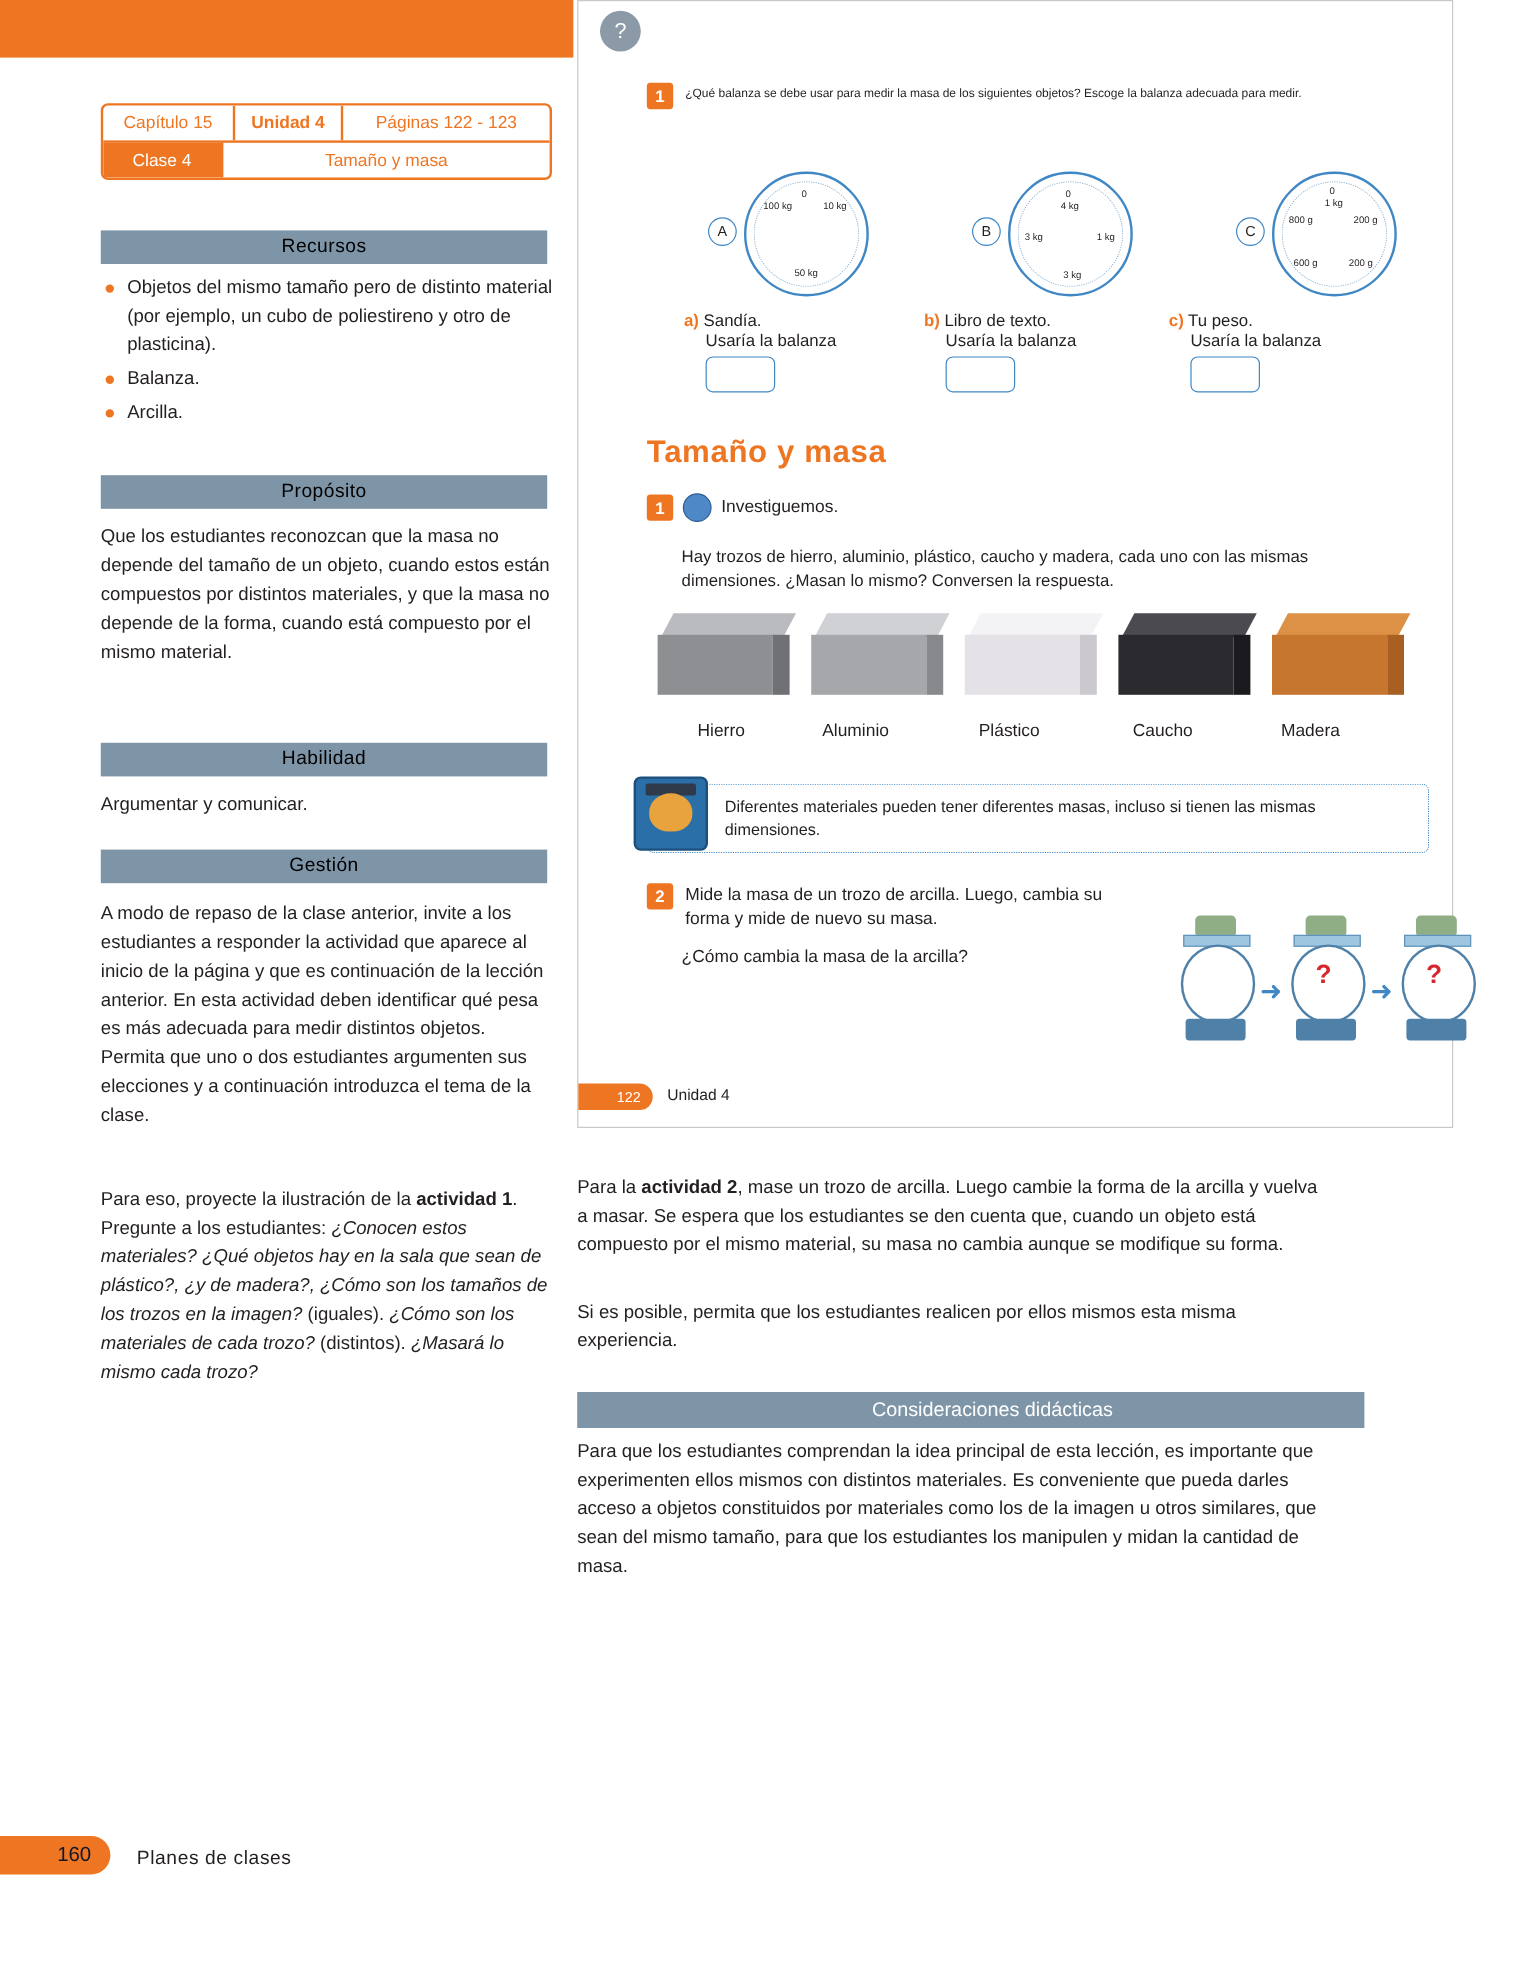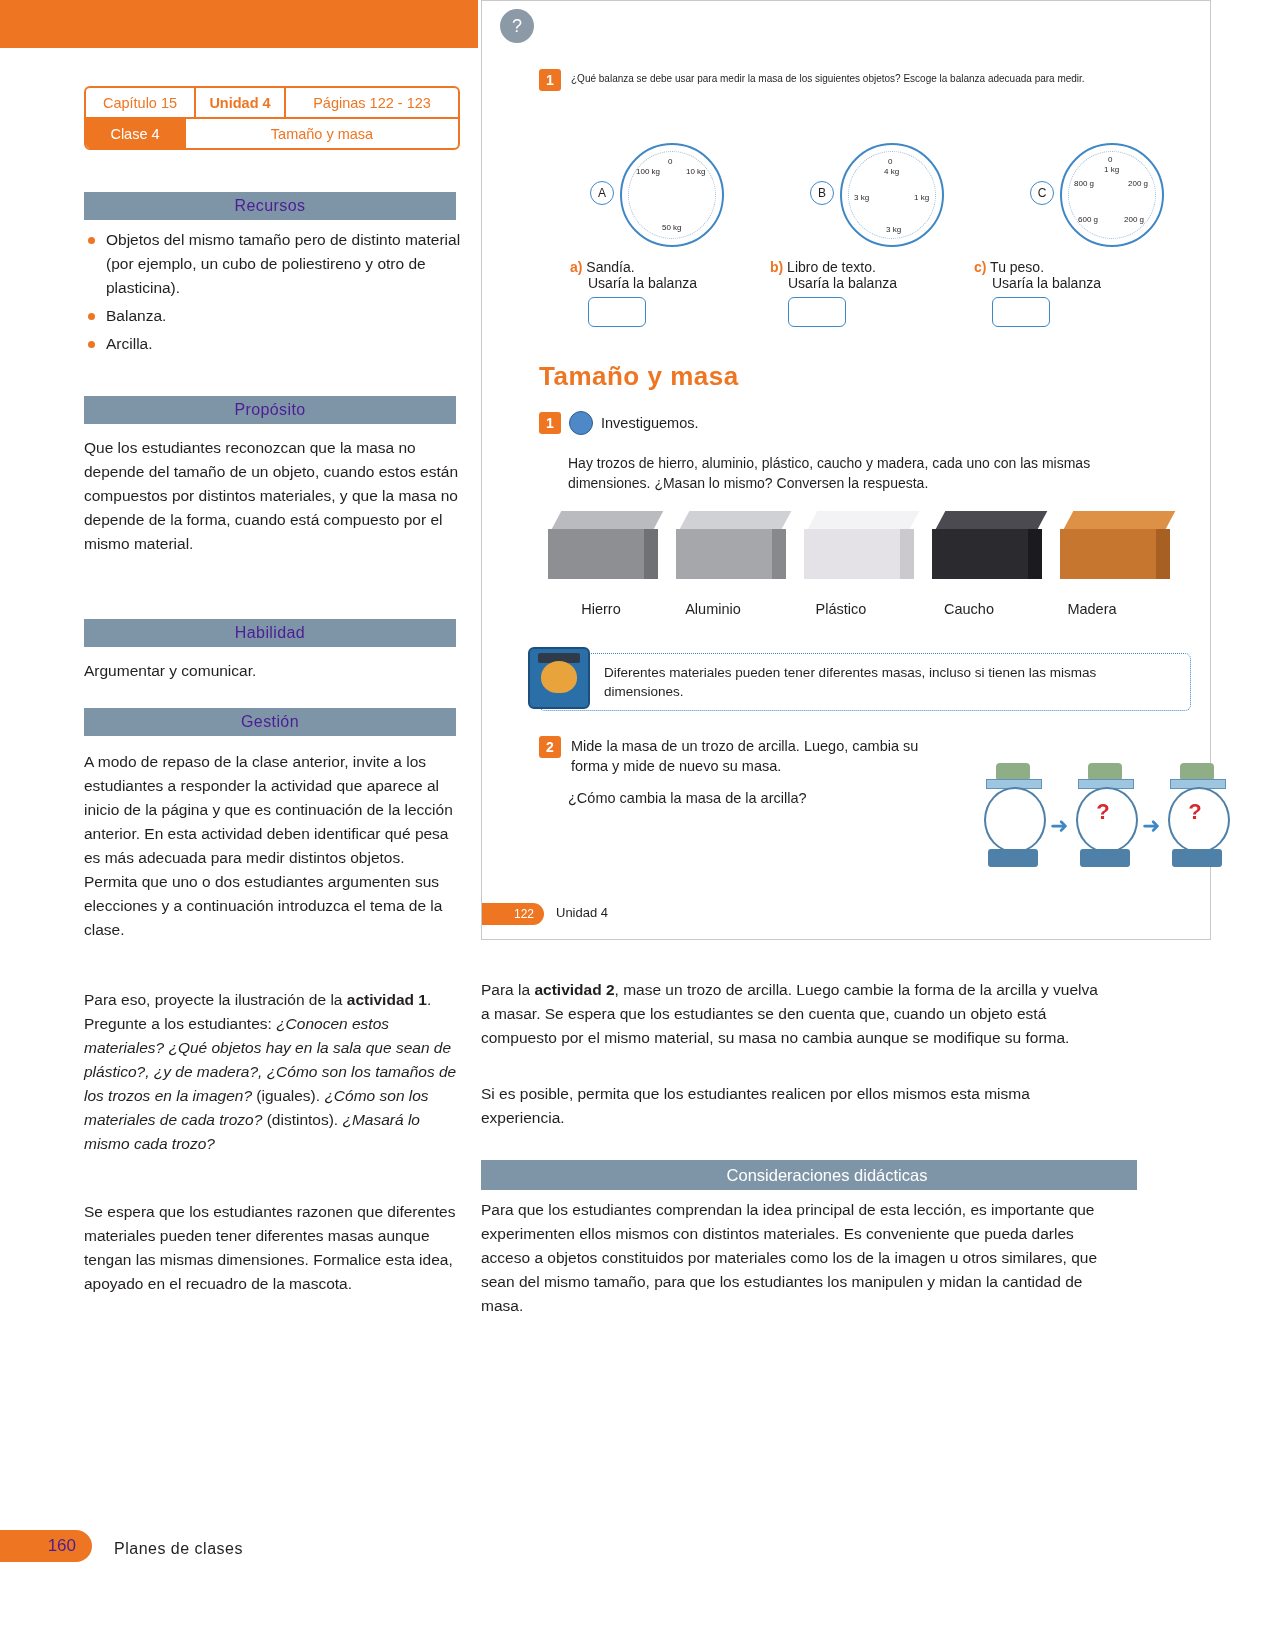--- a/index.html
+++ b/index.html
@@ -17,33 +17,33 @@
   .meta-row{display:flex;height:29px;align-items:stretch;}
   .meta-row.r1{border-bottom:2px solid #ee7623;}
   .meta-cell{display:flex;align-items:center;justify-content:center;font-size:14.5px;color:#ee7623;}
   .mc1{width:108px;border-right:2px solid #ee7623;}
   .mc2{width:88px;border-right:2px solid #ee7623;font-weight:bold;}
   .mc3{flex:1;}
   .mc4{width:98px;background:#ee7623;color:#ffffff;border-right:2px solid #ee7623;}
   .mc5{flex:1;}
 
   .sec-head{
-    position:absolute;left:84px;width:372px;height:28px;background:#7e95a8;color:#4c1d95;
+    position:absolute;left:84px;width:372px;height:28px;background:#7e95a8;color:#000000;
     display:flex;align-items:center;justify-content:center;font-size:16px;letter-spacing:.4px;
   }
   .para{position:absolute;left:84px;width:375px;font-size:15.5px;line-height:24px;color:#231f20;}
   ul.res{position:absolute;left:84px;top:228px;width:380px;margin:0;padding:0;list-style:none;}
   ul.res li{position:relative;padding-left:22px;font-size:15.5px;line-height:24px;margin-bottom:4px;}
   ul.res li:before{content:"";position:absolute;left:4px;top:9px;width:7px;height:7px;border-radius:50%;background:#ee7623;}
   .ital{font-style:italic;}
   .bold{font-weight:bold;}
 
   
   .footer-tab{position:absolute;left:0;bottom:88px;width:92px;height:32px;background:#ee7623;border-radius:0 16px 16px 0;
-     display:flex;align-items:center;justify-content:flex-end;padding-right:16px;box-sizing:border-box;color:#4c1d95;font-size:17px;}
+     display:flex;align-items:center;justify-content:flex-end;padding-right:16px;box-sizing:border-box;color:#0f172a;font-size:17px;}
   .footer-text{position:absolute;left:114px;bottom:92px;font-size:16px;color:#231f20;letter-spacing:.5px;}
 
   
   .book{position:absolute;left:481px;top:0;width:730px;height:940px;background:#ffffff;border:1px solid #c9c9c9;box-sizing:border-box;}
   .book-inner{position:absolute;inset:0;}
   .q-circle{position:absolute;left:18px;top:8px;width:34px;height:34px;border-radius:50%;background:#8b9aa6;
     display:flex;align-items:center;justify-content:center;color:#ffffff;font-size:18px;}
   .num-sq{width:22px;height:22px;background:#ee7623;color:#fff;border-radius:3px;display:flex;align-items:center;justify-content:center;font-size:14px;font-weight:bold;}
 
   .ex1{position:absolute;left:57px;top:68px;width:650px;}
@@ -139,21 +139,20 @@
   <div class="sec-head" style="top:619px;">Habilidad</div>
   <div class="para" style="top:659px;">Argumentar y comunicar.</div>
 
   <div class="sec-head" style="top:708px;">Gestión</div>
   <div class="para" style="top:750px;">A modo de repaso de la clase anterior, invite a los estudiantes a responder la actividad que aparece al inicio de la página y que es continuación de la lección anterior. En esta actividad deben identificar qué pesa es más adecuada para medir distintos objetos. Permita que uno o dos estudiantes argumenten sus elecciones y a continuación introduzca el tema de la clase.</div>
 
   <div class="para" style="top:988px;">
     <span>Para eso, proyecte la ilustración de la </span><span class="bold">actividad 1</span><span>. Pregunte a los estudiantes: </span><span class="ital">¿Conocen estos materiales? ¿Qué objetos hay en la sala que sean de plástico?, ¿y de madera?, ¿Cómo son los tamaños de los trozos en la imagen?</span><span> (iguales). </span><span class="ital">¿Cómo son los materiales de cada trozo?</span><span> (distintos). </span><span class="ital">¿Masará lo mismo cada trozo?</span>
   </div>
 
-  <div class="para" style="top:1200px;">Se espera que los estudiantes razonen que diferentes materiales pueden tener diferentes masas aunque tengan las mismas dimensiones. Formalice esta idea, apoyado en el recuadro de la mascota.</div>
 
   <div class="footer-tab">160</div>
   <div class="footer-text">Planes de clases</div>
 </div>
 
 <div class="book">
   <div class="book-inner">
 
     <div class="q-circle">?</div>
 

